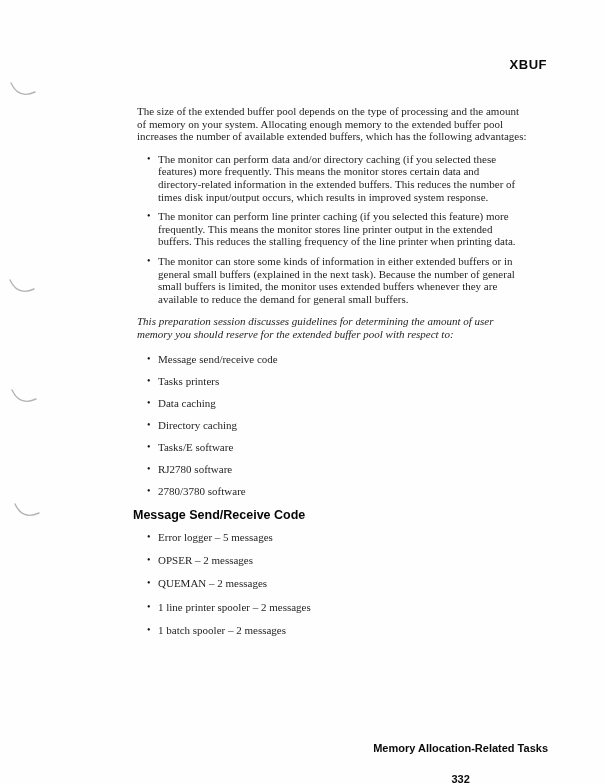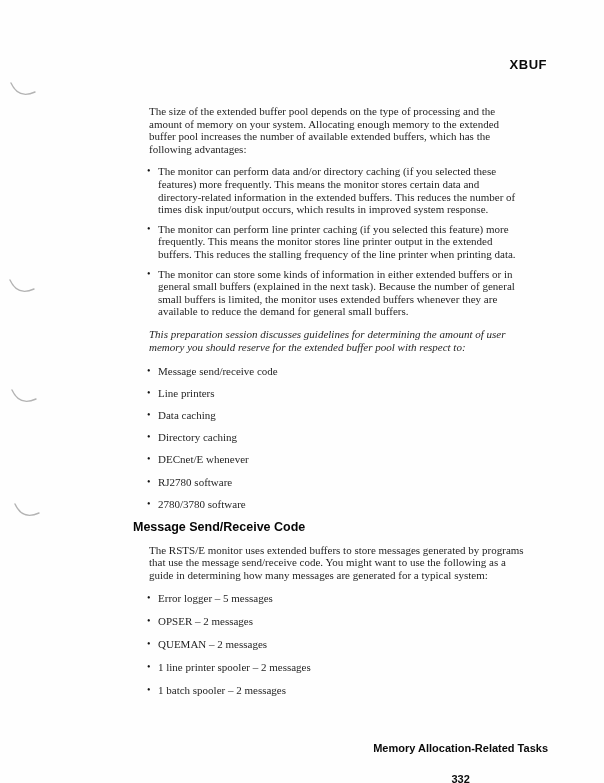--- a/index.html
+++ b/index.html
@@ -26,21 +26,21 @@
     color: #0a0a0a;
   }
   .content {
     position: absolute;
     left: 133px;
     top: 105px;
     width: 394px;
     font-size: 11px;
     line-height: 12.6px;
   }
-  .para { margin: 0 0 10px 16px; }
+  .para { margin: 0 0 10px 4px; }
   .para.tight { margin-bottom: 12px; font-style: italic; }
   ul.blist {
     list-style: none;
     margin: 0 0 10px 0;
     padding: 0;
   }
   ul.blist > li {
     display: flex;
     align-items: flex-start;
     padding-left: 14px;
@@ -133,52 +133,51 @@
 
     <ul class="blist topics">
 
         <li>
           <span class="bullet">•</span>
           <span class="li-text">Message send/receive code</span>
         </li>
 
         <li>
           <span class="bullet">•</span>
-          <span class="li-text">Line printers</span>
+          <span class="li-text">Tasks printers</span>
         </li>
 
         <li>
           <span class="bullet">•</span>
           <span class="li-text">Data caching</span>
         </li>
 
         <li>
           <span class="bullet">•</span>
           <span class="li-text">Directory caching</span>
         </li>
 
         <li>
           <span class="bullet">•</span>
-          <span class="li-text">DECnet/E whenever</span>
+          <span class="li-text">Tasks/E software</span>
         </li>
 
         <li>
           <span class="bullet">•</span>
           <span class="li-text">RJ2780 software</span>
         </li>
 
         <li>
           <span class="bullet">•</span>
           <span class="li-text">2780/3780 software</span>
         </li>
       </ul>
 
     <h2 class="section-heading">Message Send/Receive Code</h2>
 
-    <p class="para">The RSTS/E monitor uses extended buffers to store messages generated by programs that use the message send/receive code. You might want to use the following as a guide in determining how many messages are generated for a typical system:</p>
 
     <ul class="blist messages">
 
         <li>
           <span class="bullet">•</span>
           <span class="li-text">Error logger – 5 messages</span>
         </li>
 
         <li>
           <span class="bullet">•</span>

